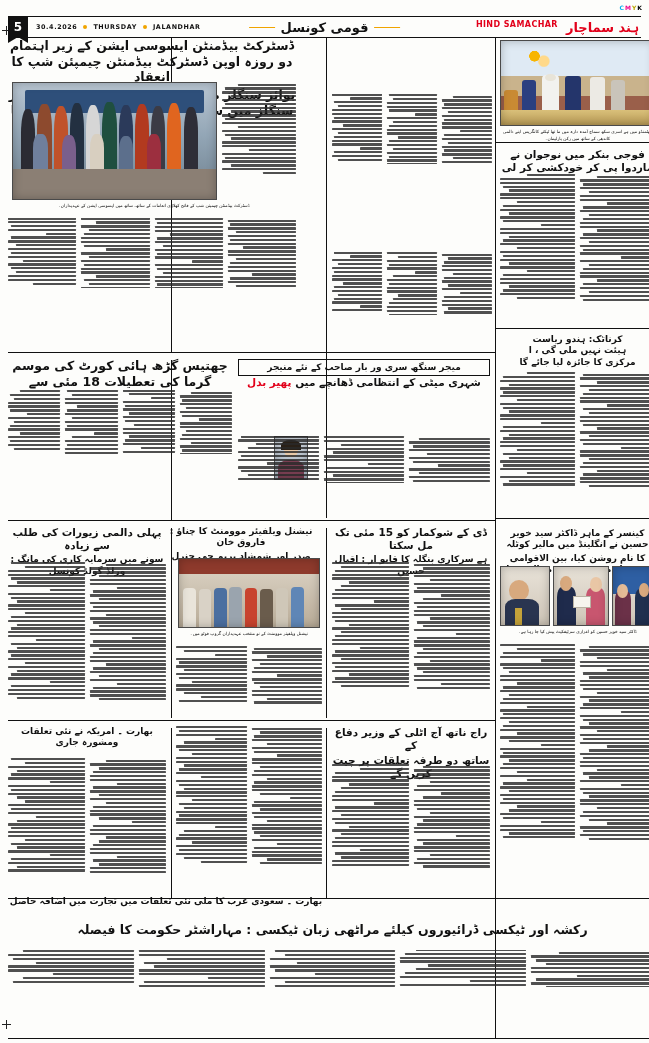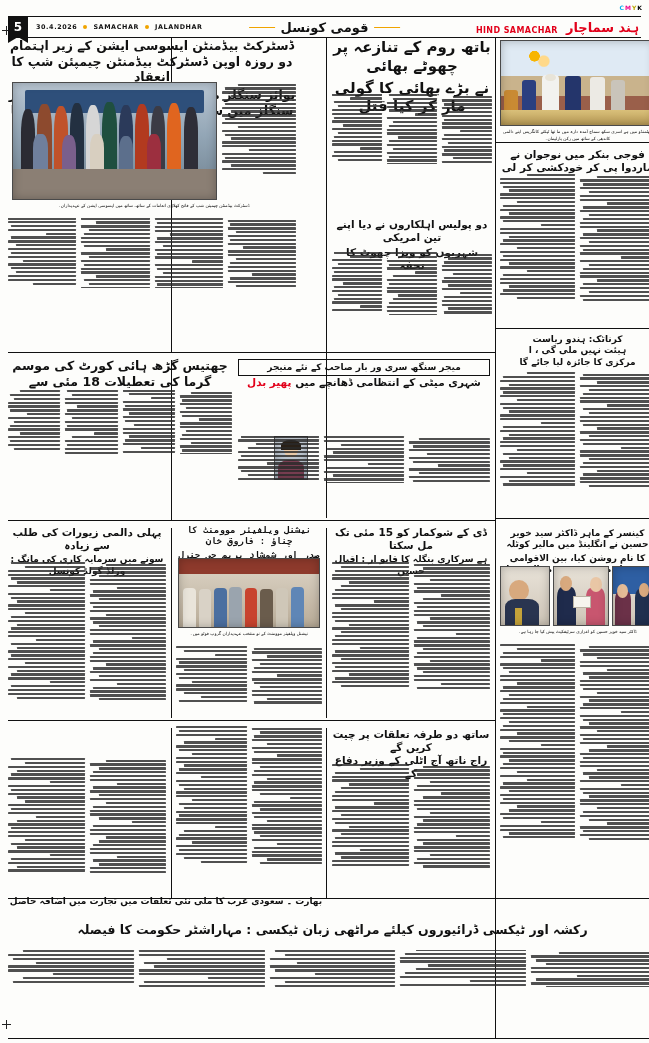--- a/index.html
+++ b/index.html
@@ -36,21 +36,21 @@
   .dot{width:4px;height:4px;border-radius:50%;background:#f0a400;display:inline-block;}
   .qaumi{
     position:absolute;left:50%;transform:translateX(-50%);
     font-size:13px;font-weight:bold;color:#111;white-space:nowrap;
     direction:rtl;
   }
   .qaumi:before,.qaumi:after{
     content:"";position:absolute;top:50%;width:26px;height:1px;background:#f0a400;
   }
   .qaumi:before{left:-32px;} .qaumi:after{right:-32px;}
-  .brandwrap{margin-left:auto;display:flex;align-items:flex-end;gap:8px;padding-right:2px;}
+  .brandwrap{margin-left:auto;display:flex;align-items:flex-start;gap:8px;padding-right:2px;}
   .brand-en{color:#e2001a;font-weight:bold;font-size:8px;letter-spacing:.4px;}
   .brand-ur{color:#e2001a;font-weight:bold;font-size:13px;direction:rtl;}
 
   
   .sheet{position:absolute;left:8px;right:8px;top:38px;bottom:10px;}
   .rule-v{position:absolute;width:1px;background:#111;}
   .rule-h{position:absolute;height:1px;background:#111;}
 
   .blk{position:absolute;box-sizing:border-box;overflow:hidden;}
 
@@ -110,21 +110,21 @@
 
   <div class="cmyk">
     <span>C</span><span>M</span><span>Y</span><span>K</span>
   </div>
 
   <div class="masthead">
     <div class="pageno">5</div>
     <div class="dateline">
       <span>30.4.2026</span>
       <i class="dot"></i>
-      <span>SAMACHAR</span>
+      <span>THURSDAY</span>
       <i class="dot"></i>
       <span>JALANDHAR</span>
     </div>
     <div class="qaumi">قومی کونسل</div>
     <div class="brandwrap">
       <span class="brand-en">HIND SAMACHAR</span>
       <span class="brand-ur">ہند سماچار</span>
     </div>
   </div>
 
@@ -278,24 +278,20 @@
           <i class="s4"></i>
         <i class="s1"></i>
           <i class="s2"></i>
           <i class="s3"></i>
           <i class="s1"></i>
           <i class="s1"></i>
           <i class="s5"></i>
       </span>
     </div>
 
-    <div class="blk" style="left:324px;top:0;width:160px;">
-      <div class="hl lg">باتھ روم کے تنازعہ پر چھوٹے بھائی</div>
-      <div class="hl lg" style="margin-top:3px">نے بڑے بھائی کا گولی مار کر کیا قتل</div>
-    </div>
 
     <div class="blk cols c3 body" style="left:324px;top:56px;width:160px;height:118px;">
       <span class="tx">
         <i class="s4"></i>
           <i class="s1"></i>
           <i class="s2"></i>
           <i class="s1"></i>
           <i class="s3"></i>
           <i class="s1"></i>
         <i class="s2"></i>
@@ -342,26 +338,20 @@
           <i class="s2"></i>
         <i class="s1"></i>
           <i class="s1"></i>
           <i class="s6"></i>
           <i class="s2"></i>
           <i class="s1"></i>
           <i class="s3"></i>
       </span>
     </div>
 
-    <div class="blk" style="left:324px;top:180px;width:160px;">
-      <div class="hl sm">دو پولیس اہلکاروں نے دیا اپنے تین امریکی</div>
-      <div class="hl sm" style="margin-top:2px">
-        <span>شہریوں کو ویزا چھوٹ کا تحفہ</span>
-      </div>
-    </div>
 
     <div class="blk cols c3 body" style="left:324px;top:214px;width:160px;height:96px;">
       <span class="tx">
         <i class="s1"></i>
           <i class="s3"></i>
           <i class="s2"></i>
           <i class="s1"></i>
           <i class="s1"></i>
           <i class="s4"></i>
         <i class="s2"></i>
@@ -776,21 +766,21 @@
           <i class="s2"></i>
         <i class="s1"></i>
           <i class="s6"></i>
           <i class="s2"></i>
           <i class="s1"></i>
           <i class="s1"></i>
           <i class="s3"></i>
       </span>
     </div>
 
-    <div class="blk" style="left:168px;top:488px;width:146px;font-family:Liberation Mono, monospace;">
+    <div class="blk" style="left:160px;top:488px;width:146px;">
       <div class="hl xs">نیشنل ویلفیئر موومنٹ کا چناؤ : فاروق خان</div>
       <div class="hl xs" style="margin-top:2px">صدر اور شمشاد پریم جی جنرل سیکرٹری منتخب</div>
     </div>
 
     <div class="photo" style="left:170px;top:520px;width:142px;height:70px;">
       <div style="width:100%;height:100%;background:linear-gradient(#ded6c8,#b9ac98);position:relative;">
         <div style="position:absolute;left:0;right:0;top:0;height:22%;background:#8e3a2c;"></div>
         <div style="position:absolute;left:3%;bottom:0;width:9%;height:58%;background:#e9e4da;border-radius:4px 4px 0 0;"></div>
         <div style="position:absolute;left:14%;bottom:0;width:9%;height:56%;background:#d9d2c6;border-radius:4px 4px 0 0;"></div>
         <div style="position:absolute;left:25%;bottom:0;width:9%;height:57%;background:#4b6fa0;border-radius:4px 4px 0 0;"></div>
@@ -1053,20 +1043,21 @@
         <i class="s2"></i>
           <i class="s6"></i>
           <i class="s1"></i>
           <i class="s1"></i>
           <i class="s3"></i>
           <i class="s2"></i>
       </span>
     </div>
 
     <div class="blk" style="left:0;top:688px;width:158px;">
+      <div class="hl xs">بھارت ۔ امریکہ نے نئی تعلقات ومشورہ جاری</div>
     </div>
     <div class="blk cols c2 body" style="left:0;top:720px;width:158px;height:132px;">
       <span class="tx">
         <i class="s4"></i>
           <i class="s1"></i>
           <i class="s3"></i>
           <i class="s2"></i>
           <i class="s1"></i>
           <i class="s1"></i>
         <i class="s5"></i>
@@ -1197,22 +1188,22 @@
         <i class="s4"></i>
           <i class="s1"></i>
           <i class="s2"></i>
           <i class="s1"></i>
           <i class="s3"></i>
           <i class="s5"></i>
       </span>
     </div>
 
     <div class="blk" style="left:324px;top:688px;width:158px;">
+      <div class="hl sm">راج ناتھ آج اٹلی کے وزیر دفاع کے</div>
       <div class="hl sm" style="margin-top:2px">ساتھ دو طرفہ تعلقات پر چیت کریں گے</div>
-      <div class="hl sm">راج ناتھ آج اٹلی کے وزیر دفاع کے</div>
     </div>
     <div class="blk cols c2 body" style="left:324px;top:726px;width:158px;height:126px;">
       <span class="tx">
         <i class="s3"></i>
           <i class="s1"></i>
           <i class="s2"></i>
           <i class="s1"></i>
           <i class="s4"></i>
           <i class="s2"></i>
         <i class="s1"></i>

